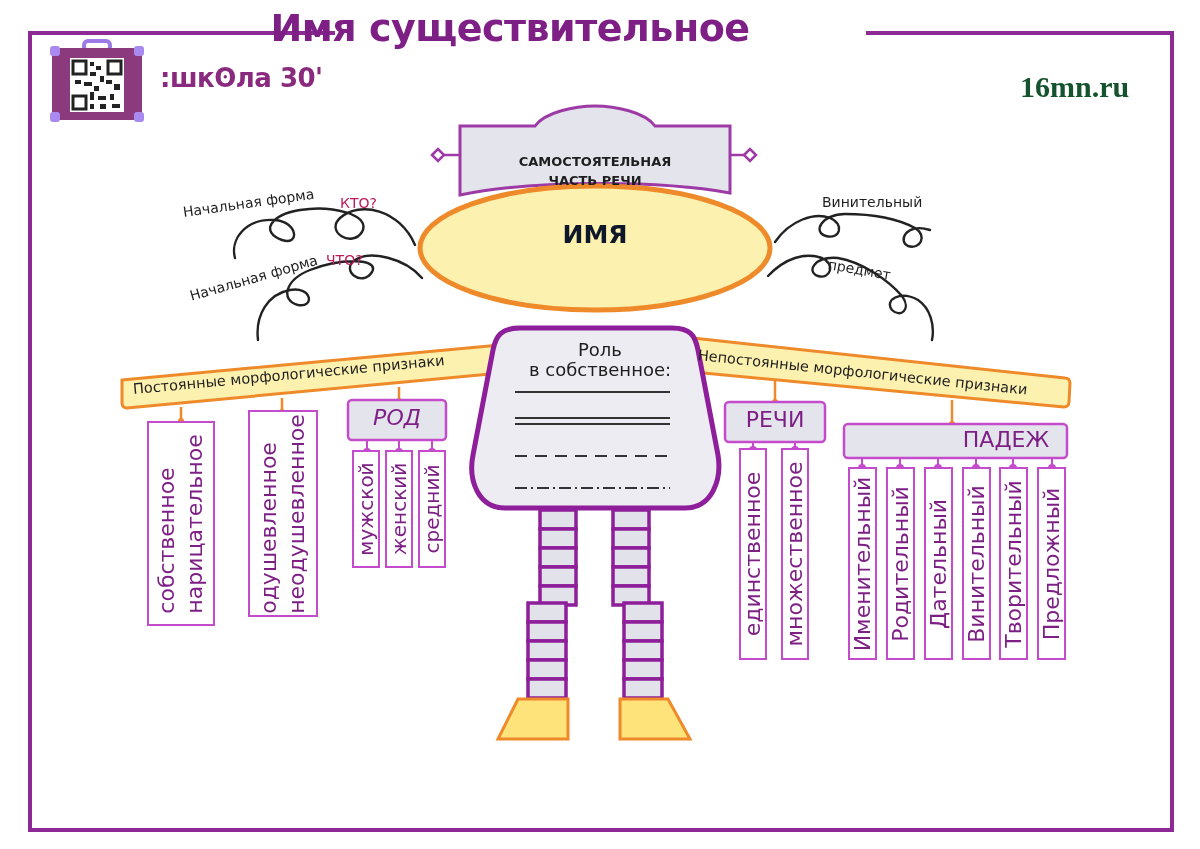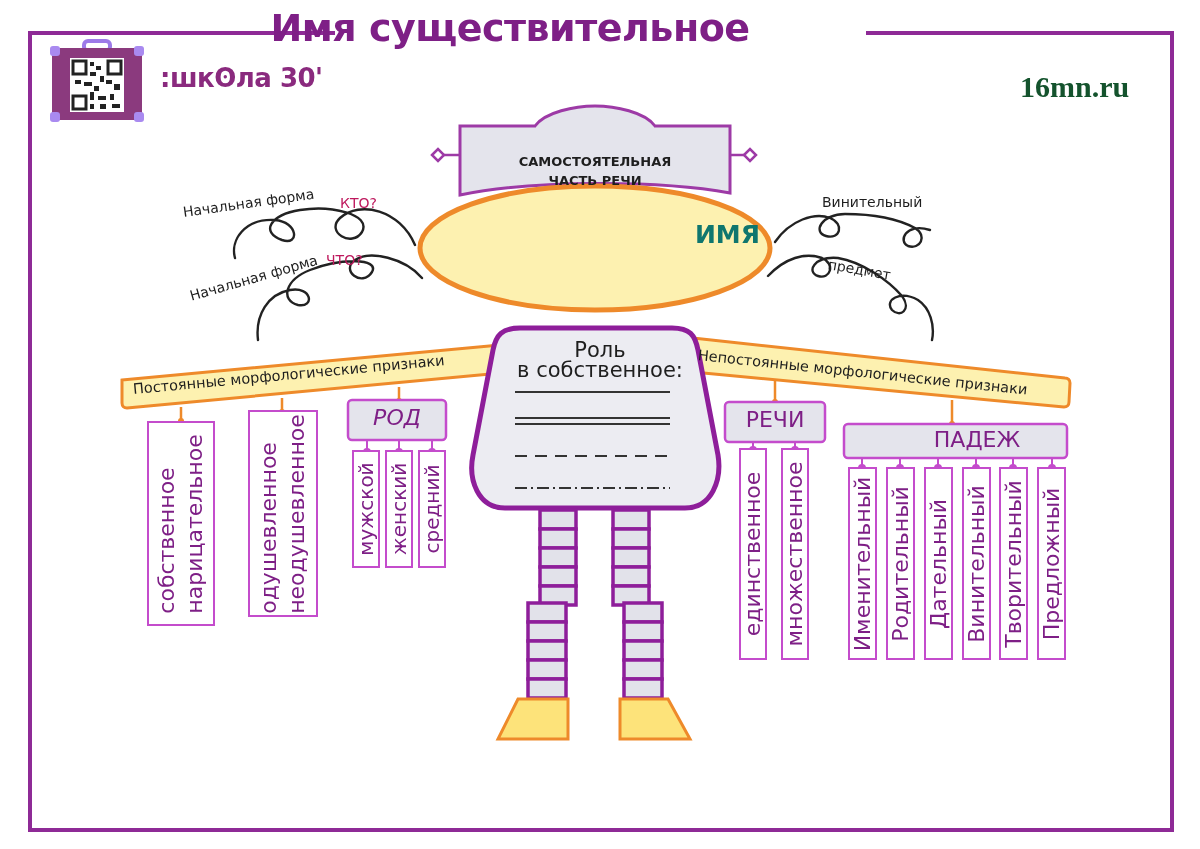--- a/index.html
+++ b/index.html
@@ -5,24 +5,24 @@
     html, body { margin: 0; padding: 0; background: #ffffff; }
     body { width: 1200px; height: 849px; position: relative; overflow: hidden;
            font-family: "DejaVu Sans", sans-serif; }
     .abs { position: absolute; }
     svg.stage { position: absolute; left: 0; top: 0; }
     .title { left: 0; top: 6px; width: 1020px; text-align: center; font-family: "DejaVu Sans", sans-serif;
              font-weight: bold; font-size: 38px; color: #7e1f86; letter-spacing: -0.5px; }
     .brand { left: 160px; top: 63px; font-size: 26px; font-weight: bold; color: #8a2a7e; letter-spacing: -0.5px; }
     .site { left: 1020px; top: 70px; font-size: 30px; font-weight: bold; color: #14532d; font-family: Liberation Serif, serif; }
     .banner-text { left: 490px; top: 132px; width: 210px; text-align: center; font-weight: bold; font-size: 13px; line-height: 19px; color: #1e1e1e; margin-top: 20px; }
-    .oval-text { left: 430px; top: 218px; width: 330px; text-align: right; font-weight: bold; font-size: 25px; line-height: 33px; color: #0f766e; }
+    .oval-text { left: 430px; top: 218px; width: 330px; text-align: center; font-weight: bold; font-size: 25px; line-height: 33px; color: #0f172a; }
     .curl-label { font-size: 14px; color: #1e1e1e; white-space: nowrap; }
     .q-label { font-size: 14px; color: #be185d; white-space: nowrap; }
-    .role-text { left: 500px; top: 340px; width: 200px; text-align: center; font-size: 21px; line-height: 20px; color: #1e1e1e; }
+    .role-text { left: 500px; top: 340px; width: 200px; text-align: center; font-size: 18px; line-height: 20px; color: #1e1e1e; }
     .bar-label { font-size: 14.5px; color: #1e1e1e; white-space: nowrap; }
     .box-h { text-align: center; color: #7e1f86; font-size: 22px; }
     .vbox { position: absolute; border: 2px solid #c44ccc; background: #fff; box-sizing: border-box; }
     .vtext { position: absolute; left: 50%; top: 50%; transform: translate(-50%, -50%) rotate(-90deg);
              white-space: nowrap; color: #7e1f86; font-size: 22px; line-height: 26px; text-align: left; }
     .vtext.two { font-size: 22px; line-height: 28px; }
     .vtext.sm { font-size: 20px; }
   </style>
 </head>
 <body>
@@ -224,21 +224,21 @@
 </div>
 
 <div class="abs box-h" style="left:725px;top:407px;width:100px;">РЕЧИ</div>
 <div class="vbox" style="left:739px;top:448px;width:28px;height:212px;">
   <div class="vtext">единственное</div>
 </div>
 <div class="vbox" style="left:781px;top:448px;width:28px;height:212px;">
   <div class="vtext">множественное</div>
 </div>
 
-<div class="abs box-h" style="left:844px;top:427px;width:266px;">ПАДЕЖ</div>
+<div class="abs box-h" style="left:844px;top:427px;width:266px;padding-left:29px;">ПАДЕЖ</div>
 <div class="vbox" style="left:848px;top:467px;width:29px;height:193px;">
   <div class="vtext">Именительный</div>
 </div>
 <div class="vbox" style="left:886px;top:467px;width:29px;height:193px;">
   <div class="vtext">Родительный</div>
 </div>
 <div class="vbox" style="left:924px;top:467px;width:29px;height:193px;">
   <div class="vtext">Дательный</div>
 </div>
 <div class="vbox" style="left:962px;top:467px;width:29px;height:193px;">

